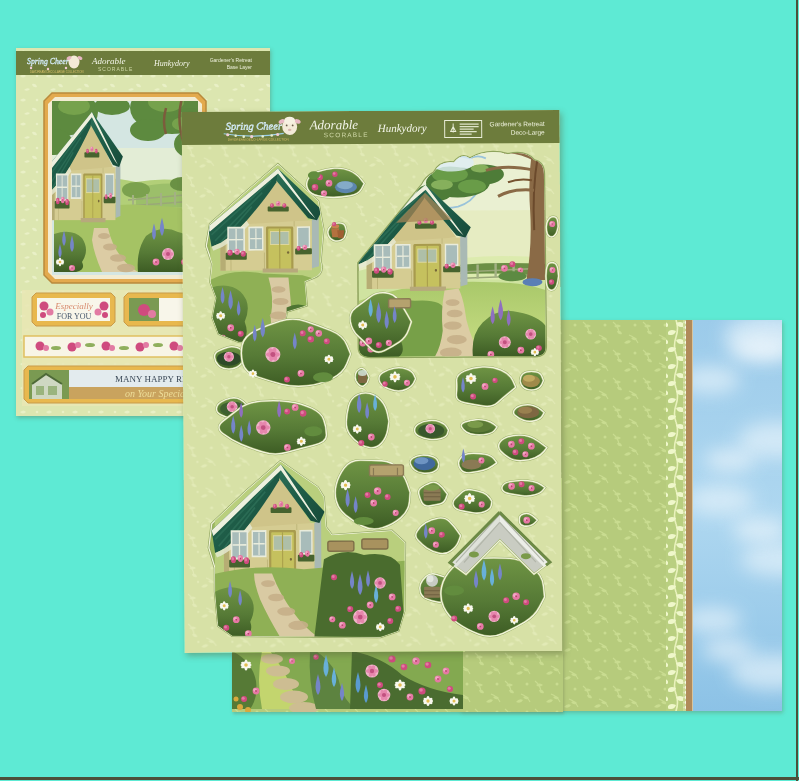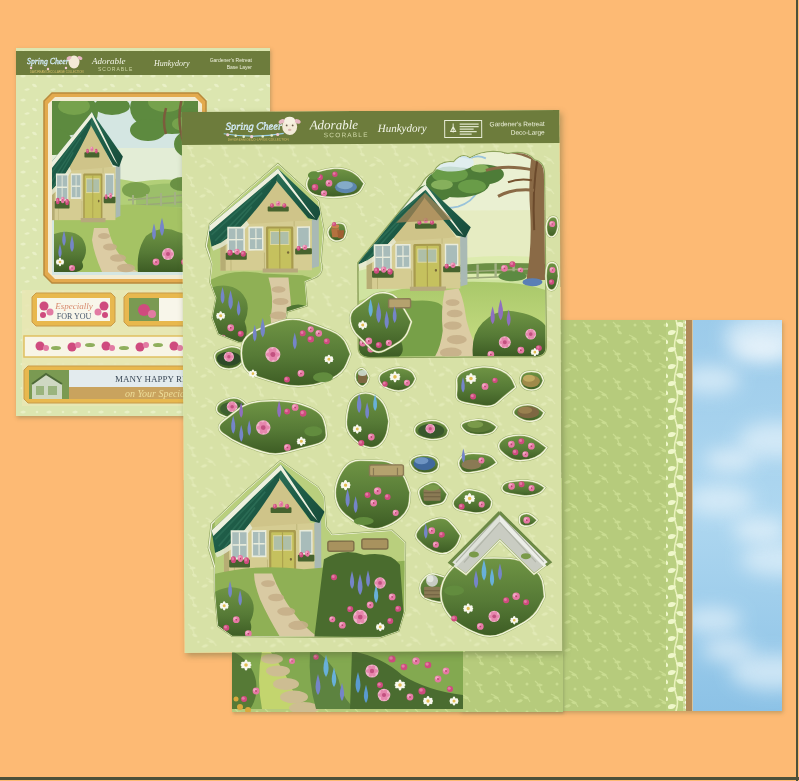--- a/index.html
+++ b/index.html
@@ -1,18 +1,18 @@
 <!DOCTYPE html>
 <html><head>
 <meta charset="utf-8">
 <style>
 html,body{margin:0;padding:0;width:799px;height:781px;background:#ffffff;overflow:hidden;
 font-family:"Liberation Sans",sans-serif;}
 .abs{position:absolute;}
-#stage{position:relative;width:799px;height:781px;background:#fdba74;}
+#stage{position:relative;width:799px;height:781px;background:#5eead4;}
 </style>
 </head>
 <body>
 <div id="stage">
 
 <svg width="0" height="0" style="position:absolute">
 <defs>
 <pattern id="leafMain" width="34" height="30" patternUnits="userSpaceOnUse">
   <rect width="34" height="30" fill="#d7e1a6"></rect>
   <g fill="none" stroke="#e2eab6" stroke-width="1.2">

